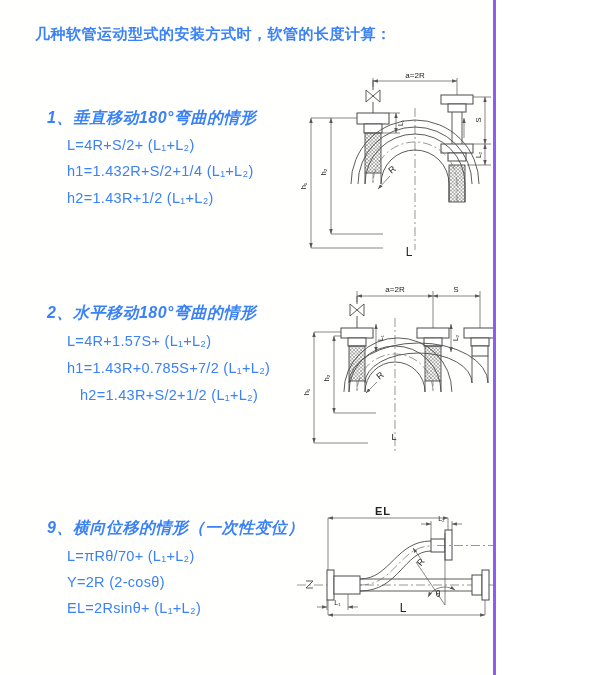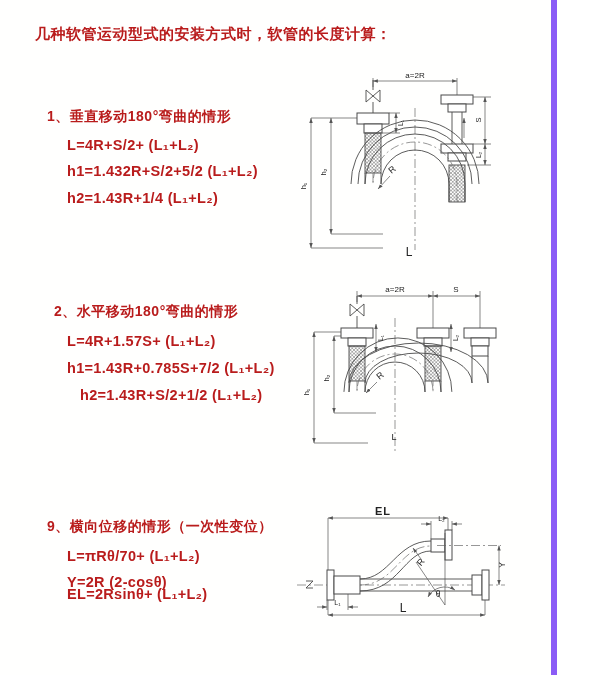--- a/index.html
+++ b/index.html
@@ -1,54 +1,54 @@
 <!DOCTYPE html>
 <html><head>
 <meta charset="utf-8">
 <style>
   html,body{margin:0;padding:0;background:#fff;}
-  .page{position:relative;width:557px;height:675px;background:#fffffe;overflow:hidden;
-        font-family:"Liberation Sans","DejaVu Sans",sans-serif;color:#b91c1c;
-        border-right:6px solid #8b5cf6;box-sizing:border-box;}
+  .page{position:relative;width:496px;height:675px;background:#fffffe;overflow:hidden;
+        font-family:"Liberation Sans","DejaVu Sans",sans-serif;color:#3b82f6;
+        border-right:3px solid #8b5cf6;box-sizing:border-box;}
   .title{position:absolute;left:35px;top:25px;font-size:15px;font-weight:700;letter-spacing:.5px;}
-  .heading{position:absolute;font-size:14px;font-weight:700;letter-spacing:.5px;}
-  .formula{position:absolute;font-size:14.5px;font-weight:700;letter-spacing:.3px;}
+  .heading{position:absolute;font-size:16px;font-weight:700;letter-spacing:.5px;font-style:italic;}
+  .formula{position:absolute;font-size:14.5px;font-weight:400;letter-spacing:.3px;}
   svg{position:absolute;}
   svg text{fill:#222;font-family:"Liberation Sans","DejaVu Sans",sans-serif;}
   .geo2{stroke:#4a4a4a;stroke-width:.9;fill:none;}
   .dim{stroke:#555;stroke-width:.7;fill:none;}
   .cl{stroke:#6a6a6a;stroke-width:.7;fill:none;stroke-dasharray:9 3 2 3;}
   .fit{stroke:#4a4a4a;stroke-width:1;fill:#fff;}
 </style>
 </head>
 <body>
 
 <div class="page">
 
   <div class="title">几种软管运动型式的安装方式时，软管的长度计算：</div>
 
   <div>
     <div class="heading" style="left:47px;top:108px">1、垂直移动180°弯曲的情形</div>
     <div class="formula" style="left:67px;top:137px">L=4R+S/2+ (L₁+L₂)</div>
-    <div class="formula" style="left:67px;top:163px">h1=1.432R+S/2+5/2 (L₁+L₂)</div>
-    <div class="formula" style="left:67px;top:190px">h2=1.43R+1/4 (L₁+L₂)</div>
+    <div class="formula" style="left:67px;top:163px">h1=1.432R+S/2+1/4 (L₁+L₂)</div>
+    <div class="formula" style="left:67px;top:190px">h2=1.43R+1/2 (L₁+L₂)</div>
   </div>
 
   <div>
-    <div class="heading" style="left:54px;top:303px">2、水平移动180°弯曲的情形</div>
+    <div class="heading" style="left:47px;top:303px">2、水平移动180°弯曲的情形</div>
     <div class="formula" style="left:67px;top:333px">L=4R+1.57S+ (L₁+L₂)</div>
     <div class="formula" style="left:67px;top:360px">h1=1.43R+0.785S+7/2 (L₁+L₂)</div>
     <div class="formula" style="left:80px;top:387px">h2=1.43R+S/2+1/2 (L₁+L₂)</div>
   </div>
 
   <div>
     <div class="heading" style="left:47px;top:518px">9、横向位移的情形（一次性变位）</div>
     <div class="formula" style="left:67px;top:548px">L=πRθ/70+ (L₁+L₂)</div>
     <div class="formula" style="left:67px;top:574px">Y=2R (2-cosθ)</div>
-    <div class="formula" style="left:67px;top:586px">EL=2Rsinθ+ (L₁+L₂)</div>
+    <div class="formula" style="left:67px;top:600px">EL=2Rsinθ+ (L₁+L₂)</div>
   </div>
 
   <svg style="left:297px;top:68px" width="300" height="190" viewBox="0 0 300 190">
     <defs>
       <pattern id="d1br" width="3.5" height="3.5" patternUnits="userSpaceOnUse">
         <path d="M0,3.5 L3.5,0 M0,0 L3.5,3.5" stroke="#6f6f6f" stroke-width="0.55" fill="none"></path>
       </pattern>
       <marker id="d1ae" markerWidth="8" markerHeight="6" refX="7" refY="2.5" orient="auto">
           <path d="M0,0 L7,2.5 L0,5 Z" fill="#555"></path>
         </marker>

